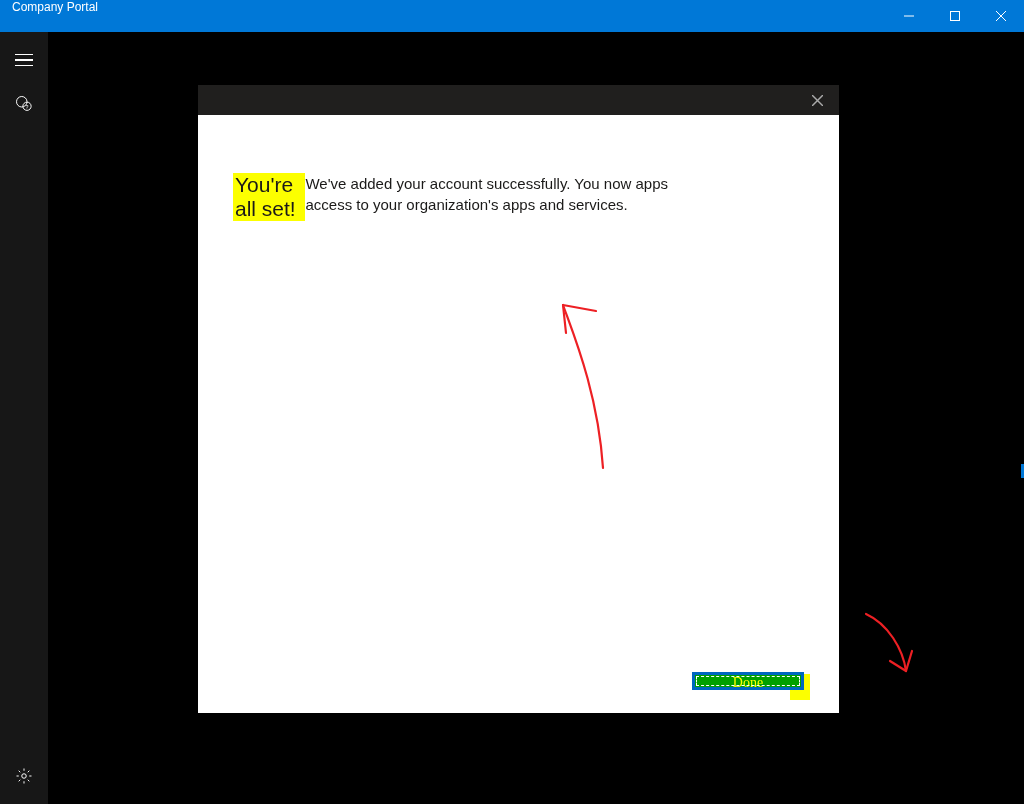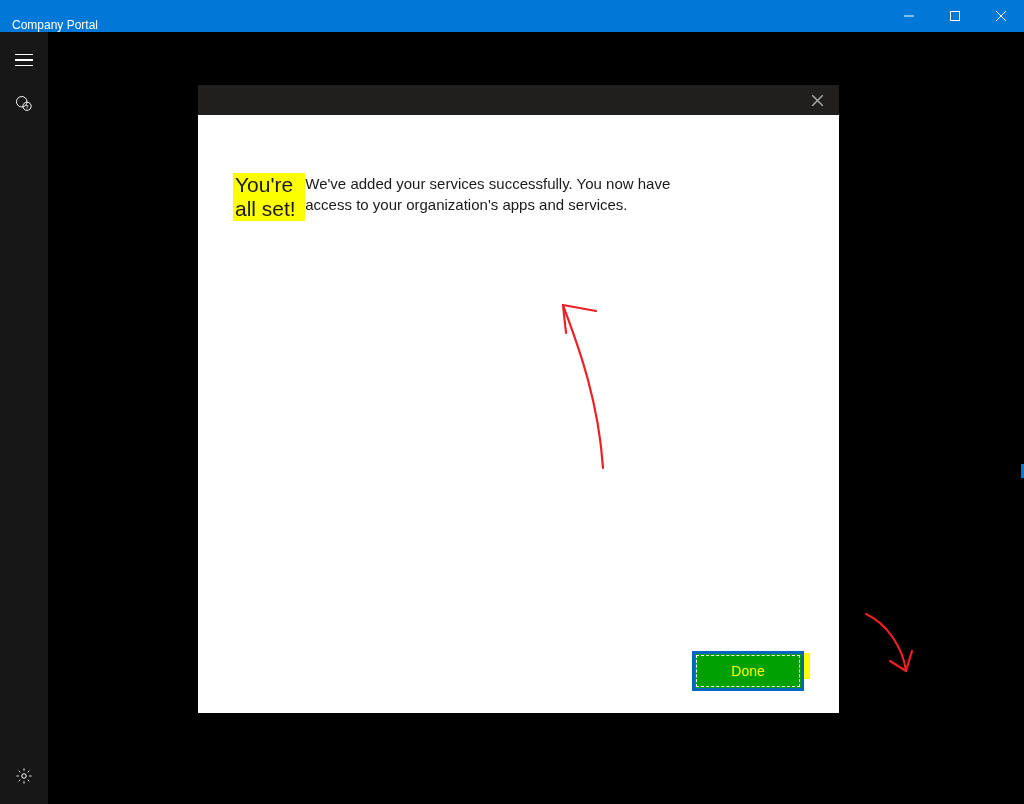--- a/index.html
+++ b/index.html
@@ -15,21 +15,21 @@
       height: 804px;
       overflow: hidden;
       position: relative;
     }
     
     
     .title-bar {
       height: 32px;
       background: #0078d7;
       display: flex;
-      align-items: flex-end;
+      align-items: flex-start;
       justify-content: space-between;
       color: #fff;
       font-size: 12px;
       padding-left: 12px;
     }
     
     .title-bar .app-title {
       font-weight: 400;
     }
     
@@ -200,26 +200,26 @@
       width: 20px;
       height: 26px;
       background: #fcff00;
       z-index: 0;
     }
     
     .done-button {
       position: relative;
       z-index: 1;
       width: 112px;
-      height: 40px;
+      height: 18px;
       background: #00a000;
       border: 3px solid #0067c0;
       color: #fcff00;
       font-size: 14px;
-      font-family: Liberation Sans, sans-serif;
+      font-family: Liberation Serif, serif;
       cursor: pointer;
       outline: 1px dashed #fff;
       outline-offset: -5px;
       margin-left: 8px;
     }
 
     
     .annotation-svg {
       position: absolute;
       pointer-events: none;
@@ -316,21 +316,21 @@
     <div class="dialog">
       <div class="dialog-header">
         <div class="dialog-close">
           <svg viewBox="0 0 10 10">
               <path d="M0 0 L10 10 M10 0 L0 10"></path>
             </svg>
         </div>
       </div>
       <div class="dialog-body">
         <h1 class="dialog-title">You're all set!</h1>
-        <p class="dialog-msg">We've added your services successfully. You now have access to your organization's apps and services.</p>
+        <p class="dialog-msg">We've added your account successfully. You now apps access to your organization's apps and services.</p>
 
         <svg class="annotation-svg arrow1" viewBox="0 0 120 180">
           <path d="M 45 12 C 55 40, 80 100, 85 175"></path>
           <path d="M 45 12 L 78 18"></path>
           <path d="M 45 12 L 48 40"></path>
         </svg>
 
         <svg class="annotation-svg arrow2" viewBox="0 0 80 80">
           <path d="M 18 5 C 40 15, 55 40, 58 62"></path>
           <path d="M 58 62 L 42 52"></path>

